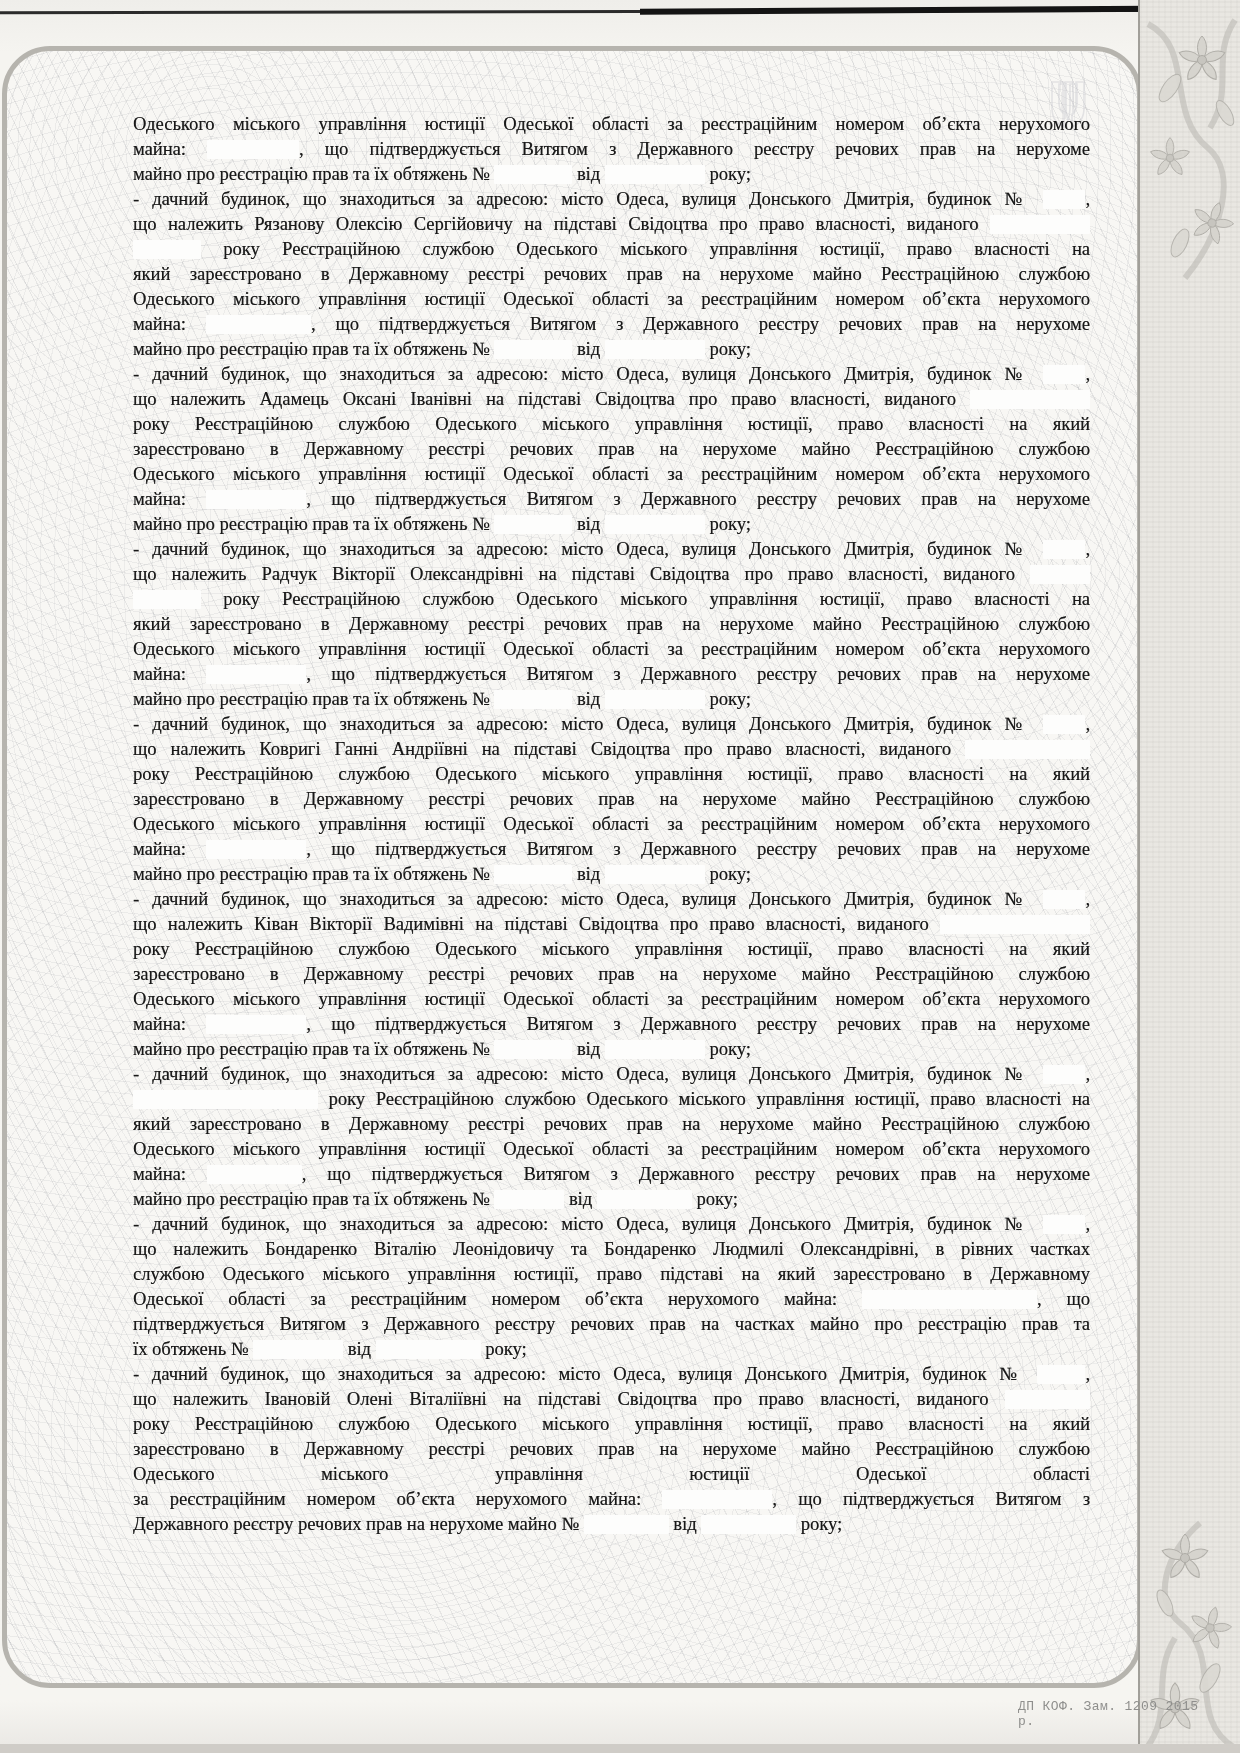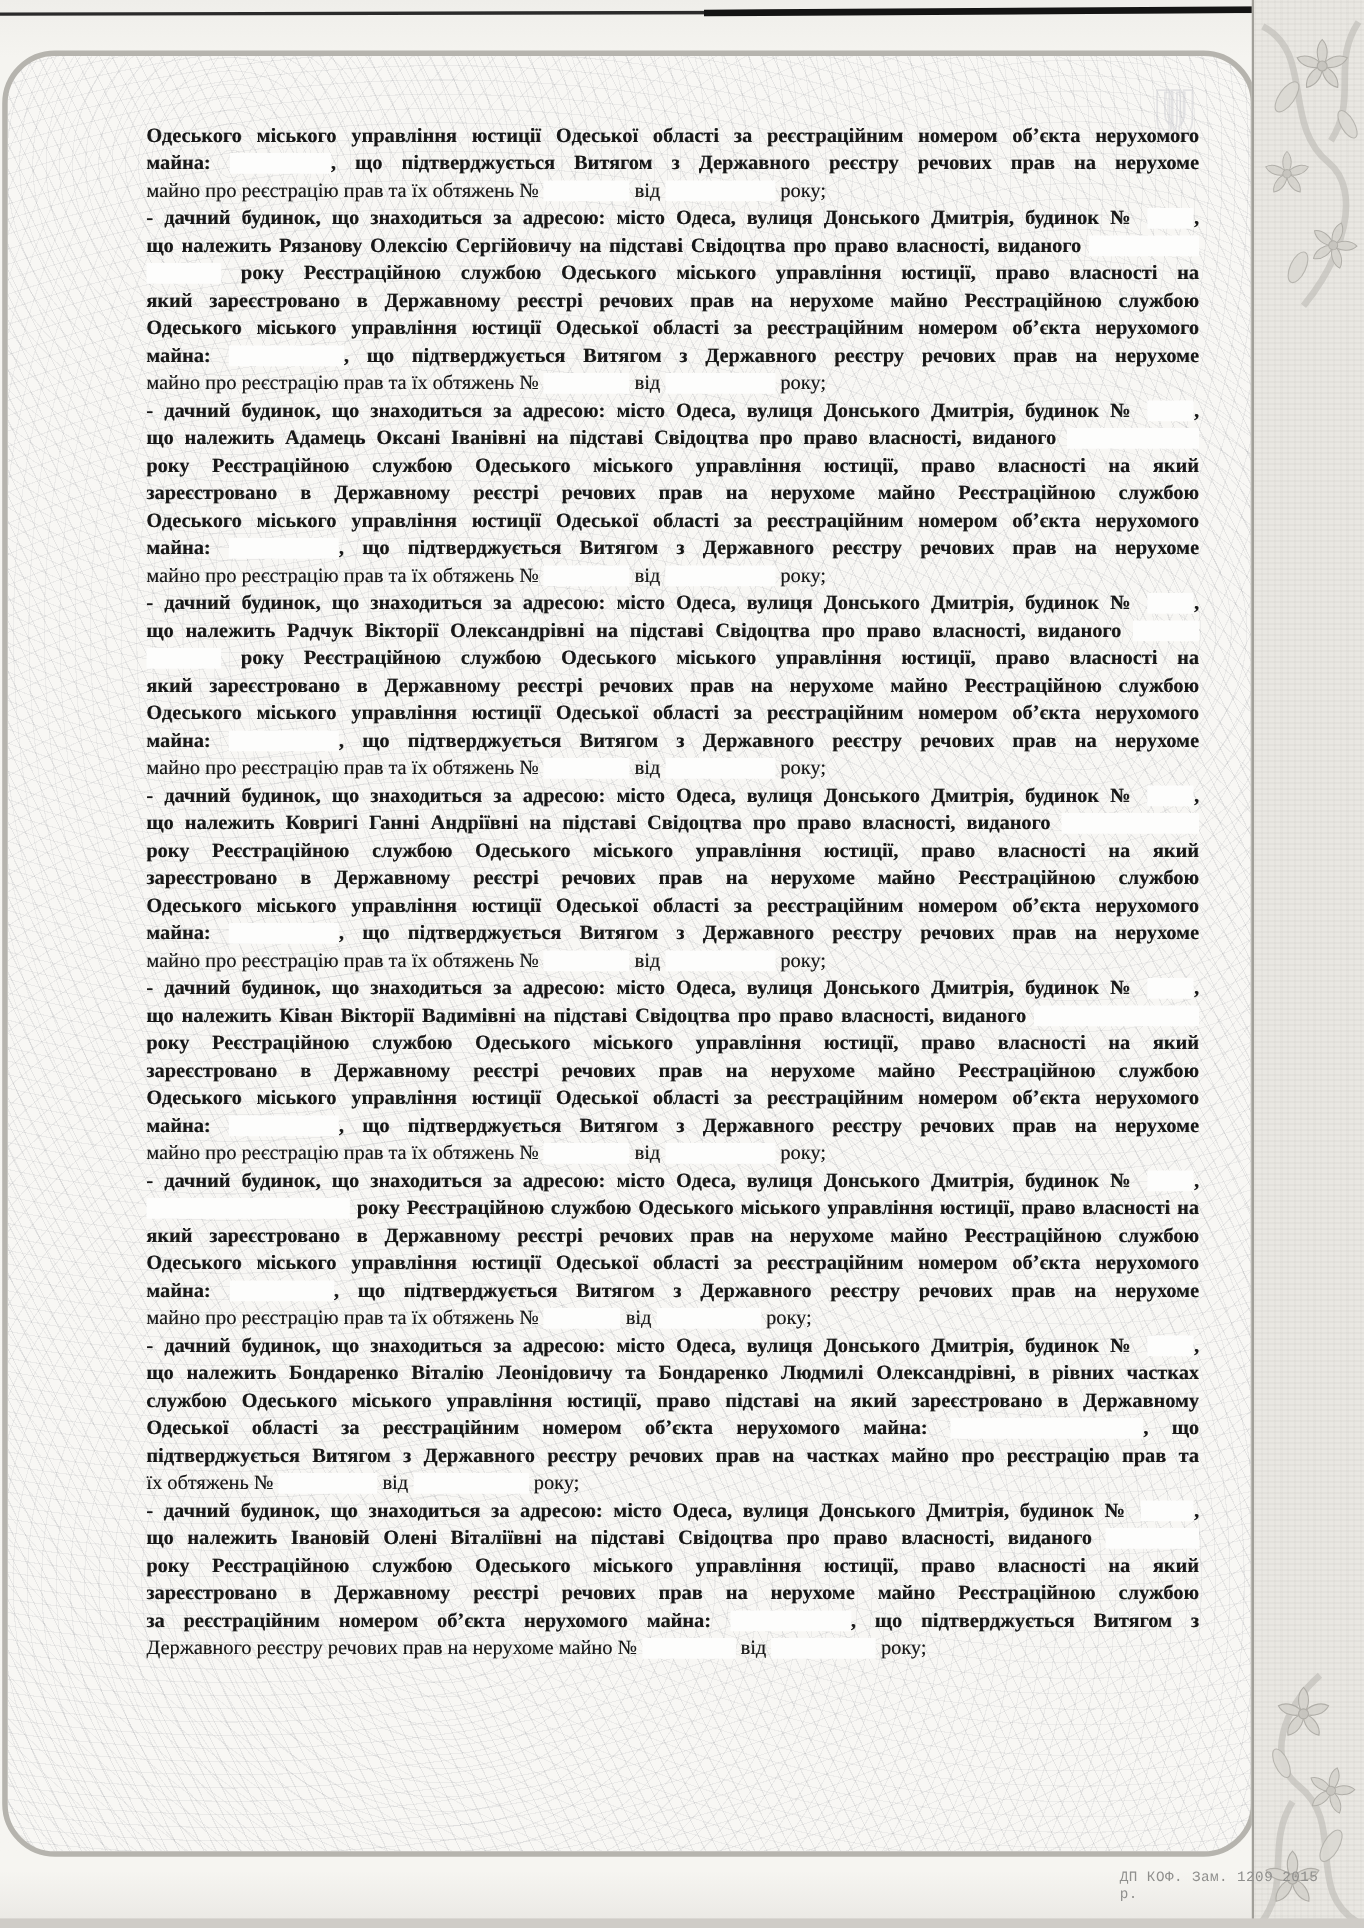--- a/index.html
+++ b/index.html
@@ -43,21 +43,21 @@
     position:absolute;left:1018px;top:1699px;width:200px;
     font-family:Liberation Mono, monospace;font-size:13px;color:#8f8f8d;letter-spacing:0.4px;
   }
   
   .text-block{
     position:absolute;left:133px;top:112px;width:957px;
     font-family:"Liberation Serif", serif;font-size:18.5px;line-height:25px;color:#181818;
     text-shadow:0.3px 0 0 rgba(0,0,0,0.5);
   }
   .line{height:25px;overflow:hidden;}
-  .jl{text-align:justify;text-align-last:justify;font-weight:bold;}
+  .jl{text-align:justify;text-align-last:justify;}
   .ll{text-align:left;}
   .rd{display:inline-block;background:#fdfdfc;height:19px;vertical-align:-4px;border-radius:1px;}
 </style>
 </head>
 <body>
 
 <div class="scan-line-1"></div>
 <div class="scan-line-2"></div>
 
 <div class="frame"></div>
@@ -181,19 +181,20 @@
     <div class="line jl">- дачний будинок, що знаходиться за адресою: місто Одеса, вулиця Донського Дмитрія, будинок № <span class="rd" style="width: 42px;"></span>,</div>
     <div class="line jl">що належить Бондаренко Віталію Леонідовичу та Бондаренко Людмилі Олександрівні, в рівних частках</div>
     <div class="line jl">службою Одеського міського управління юстиції, право підставі на який зареєстровано в Державному</div>
     <div class="line jl">Одеської області за реєстраційним номером об’єкта нерухомого майна: <span class="rd" style="width: 175px;"></span>, що</div>
     <div class="line jl">підтверджується Витягом з Державного реєстру речових прав на частках майно про реєстрацію прав та</div>
     <div class="line ll">їх обтяжень № <span class="rd" style="width: 90px;"></span> від <span class="rd" style="width: 105px;"></span> року;</div>
     <div class="line jl">- дачний будинок, що знаходиться за адресою: місто Одеса, вулиця Донського Дмитрія, будинок № <span class="rd" style="width: 48px;"></span>,</div>
     <div class="line jl">що належить Івановій Олені Віталіївні на підставі Свідоцтва про право власності, виданого <span class="rd" style="width: 85px;"></span></div>
     <div class="line jl">року Реєстраційною службою Одеського міського управління юстиції, право власності на який</div>
     <div class="line jl">зареєстровано в Державному реєстрі речових прав на нерухоме майно Реєстраційною службою</div>
+    <div class="line jl">Одеського міського управління юстиції Одеської області</div>
     <div class="line jl">за реєстраційним номером об’єкта нерухомого майна: <span class="rd" style="width: 110px;"></span>, що підтверджується Витягом з</div>
     <div class="line ll">Державного реєстру речових прав на нерухоме майно № <span class="rd" style="width: 85px;"></span> від <span class="rd" style="width: 95px;"></span> року;</div>
   </div>
 
 <div class="imprint">ДП КОФ. Зам. 1209  2015 р.</div>
 
 <div class="bottom-strip"></div>
 
 </body></html>

